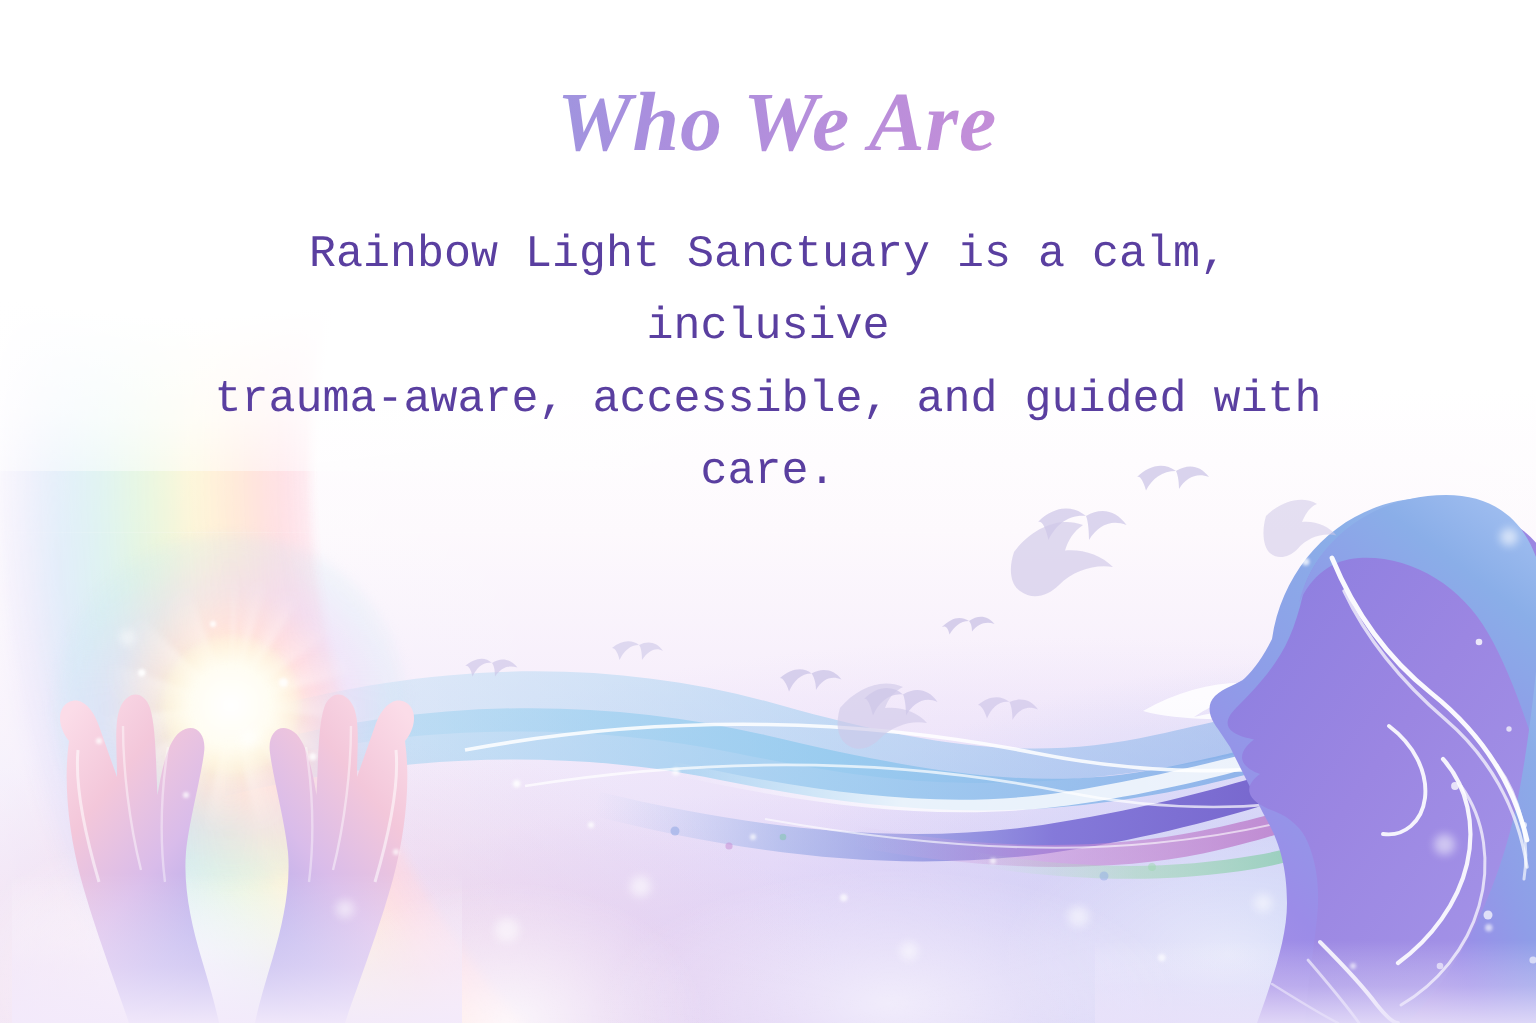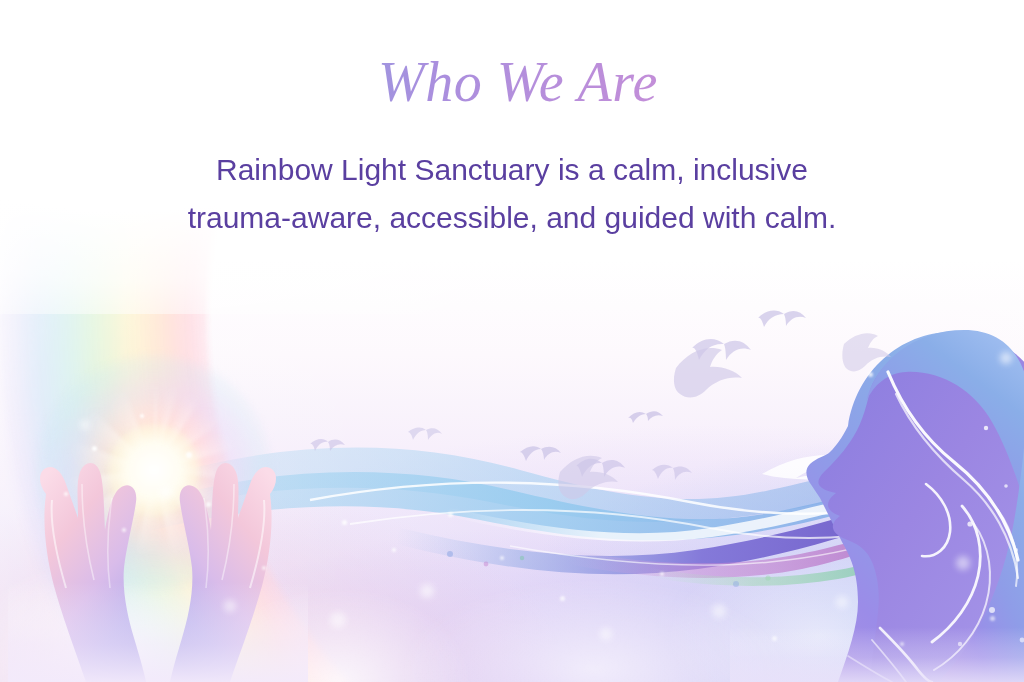--- a/index.html
+++ b/index.html
@@ -154,39 +154,39 @@
 
   
   .content{
     position:absolute; left:0; top:0; width:100%;
     text-align:center;
     z-index:20;
   }
   .title{
     margin-top:52px;
     font-style:italic;
-    font-weight:400;
+    font-weight:700;
     font-size:56px;
     letter-spacing:.5px;
     line-height:1.1;
     background:linear-gradient(95deg, #6FA8E0 0%, #7FA9E2 16%, #A98FDE 42%, #C08ED9 62%, #D98FD4 82%, #E093CF 100%);
     -webkit-background-clip:text;
             background-clip:text;
     color:transparent;
     -webkit-text-fill-color:transparent;
     font-family:"Liberation Serif", serif;
     padding-left:12px;
   }
   .body-copy{
     margin:32px auto 0;
     width:760px;
     color:#5A3FA0;
     font-size:30px;
     line-height:1.62;
-    font-family:Liberation Sans, sans-serif;
+    font-family:Liberation Mono, monospace;
   }
   .body-copy .ln{ display:block; }
 </style>
 </head>
 <body>
 
 <div class="canvas">
 
   <div class="bg-base"></div>
   <div class="bg-lower"></div>
@@ -473,17 +473,17 @@
     <span class="sp" style="left:868px; top:372px; width:5px; height:5px; opacity:.75;"></span>
     <span class="sp big" style="left:1000px;top:352px; width:12px; height:12px; opacity:.6;"></span>
     <span class="sp" style="left:262px; top:566px; width:4px; height:4px; opacity:.7;"></span>
     <span class="sp big" style="left:224px; top:600px; width:12px; height:12px; opacity:.5;"></span>
   </div>
 
   <div class="content">
     <h1 class="title">Who We Are</h1>
     <p class="body-copy">
       <span class="ln">Rainbow Light Sanctuary is a calm, inclusive</span>
-      <span class="ln">trauma-aware, accessible, and guided with calm.</span>
+      <span class="ln">trauma-aware, accessible, and guided with care.</span>
     </p>
   </div>
 
 </div>
 
 </body></html>

